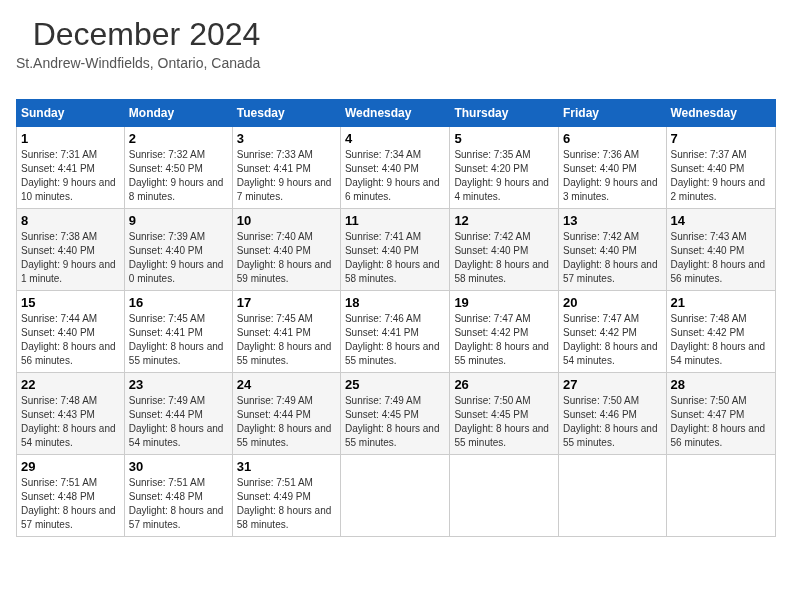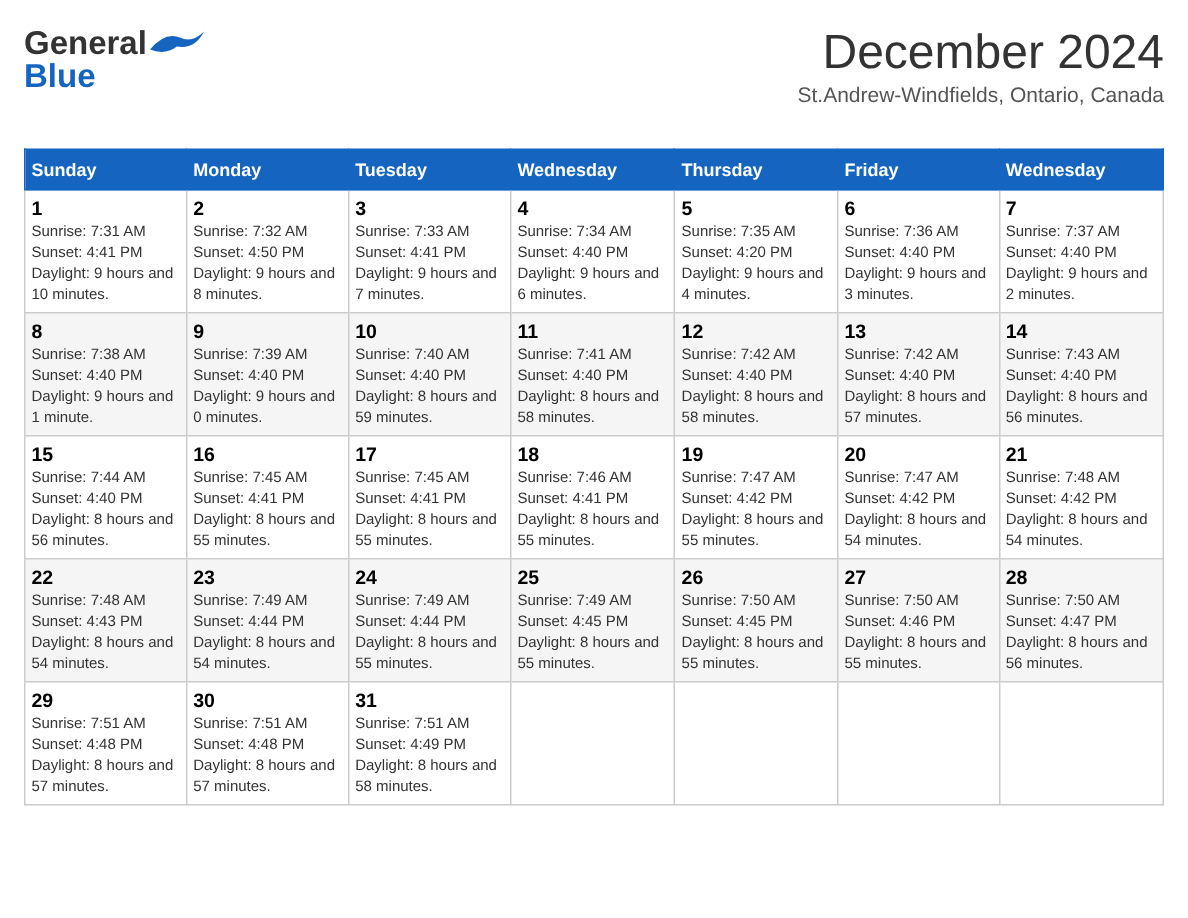--- a/index.html
+++ b/index.html
@@ -80,29 +80,20 @@
       line-height: 1.4;
     }
     .empty-cell {
       background: #fff !important;
     }
   </style>
 </head>
 <body>
 
 <div class="header-area">
-  <div class="logo">
-    <div style="display:flex;align-items:center;">
-      <span style="font-size:22px;font-weight:bold;color:#333;">General</span>
-      <svg class="logo-icon" viewBox="0 0 36 18" style="margin-left:2px;">
-        <path d="M0,14 Q10,2 20,6 Q28,10 36,2 Q30,14 18,12 Q10,18 0,14Z" fill="#1565c0"></path>
-      </svg>
-    </div>
-    <span style="font-size:22px;font-weight:bold;color:#1565c0;margin-top:-4px;">Blue</span>
-  </div>
   <div class="title-area">
     <div class="main-title">December 2024</div>
     <div class="subtitle">St.Andrew-Windfields, Ontario, Canada</div>
   </div>
 </div>
 
 <table>
   <thead>
     <tr id="dow-header">
     <th>Sunday</th>

